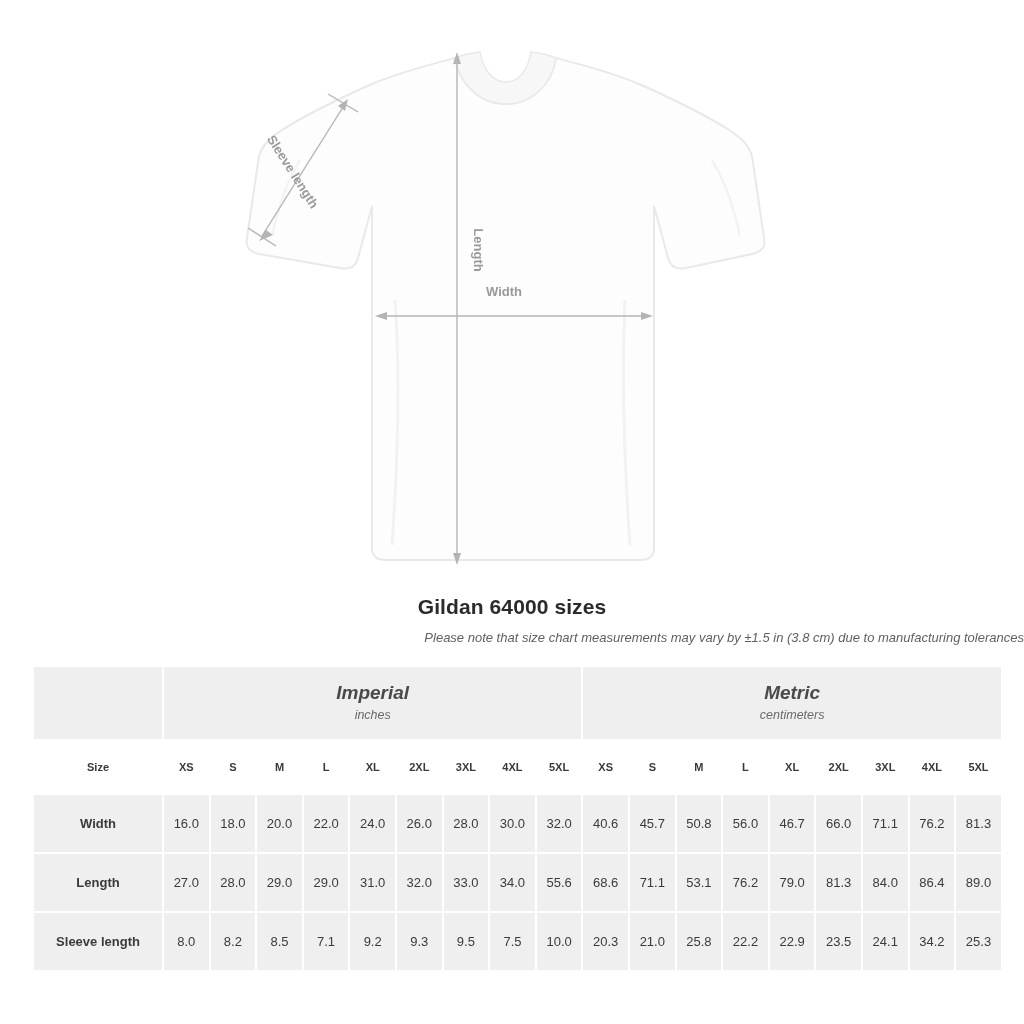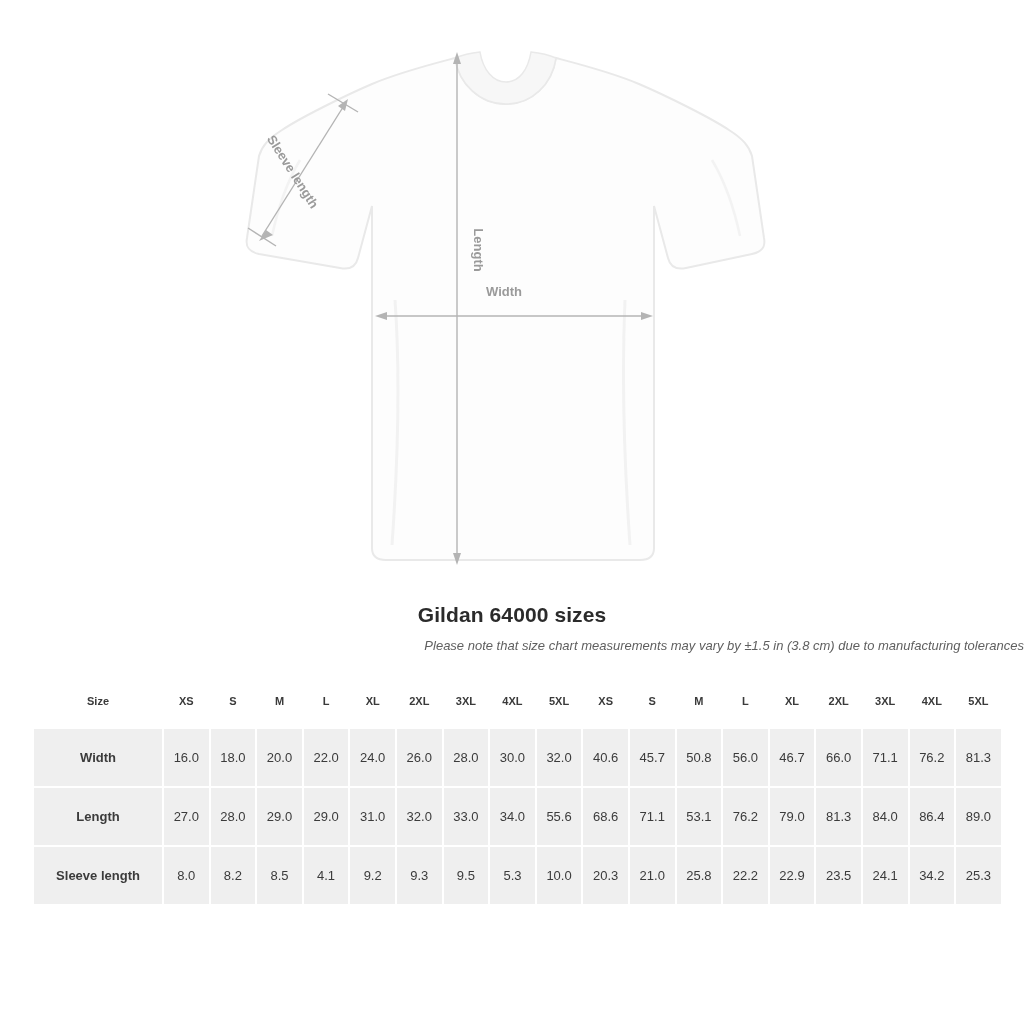--- a/index.html
+++ b/index.html
@@ -26,21 +26,21 @@
     height: 585px;
   }
   .shirt-svg {
     position: absolute;
     left: 0; top: 0;
   }
 
   
   .title-block {
     text-align: center;
-    margin-top: 18px;
+    margin-top: 10px;
   }
   .chart-title {
     font-size: 21px;
     font-weight: bold;
     color: #2b2b2b;
     letter-spacing: 0.1px;
   }
   .chart-note {
     margin-top: 11px;
     font-size: 13px;
@@ -198,20 +198,31 @@
           <col class="data-col">
           <col class="data-col">
           <col class="data-col">
         <col class="data-col">
           <col class="data-col">
           <col class="data-col">
           <col class="data-col">
       </colgroup>
       <tbody>
 
+        <tr>
+          <td class="unit-cell"></td>
+          <td class="unit-cell" colspan="9">
+            <div class="unit-name">Imperial</div>
+            <div class="unit-sub">inches</div>
+          </td>
+          <td class="unit-cell" colspan="9">
+            <div class="unit-name">Metric</div>
+            <div class="unit-sub">centimeters</div>
+          </td>
+        </tr>
 
         <tr class="head-row">
           <td class="rowlabel">Size</td>
           <td>XS</td>
           <td>S</td>
           <td>M</td>
           <td>L</td>
           <td>XL</td>
           <td>2XL</td>
           <td>3XL</td>
@@ -270,25 +281,25 @@
           <td>84.0</td>
           <td>86.4</td>
           <td>89.0</td>
         </tr>
 
         <tr class="data-row">
           <td class="rowlabel">Sleeve length</td>
           <td>8.0</td>
           <td>8.2</td>
           <td>8.5</td>
-          <td>4.1</td>
+          <td>7.1</td>
           <td>9.2</td>
           <td>9.3</td>
           <td>9.5</td>
-          <td>5.3</td>
+          <td>7.5</td>
           <td>10.0</td>
           <td>20.3</td>
           <td>21.0</td>
           <td>25.8</td>
           <td>22.2</td>
           <td>22.9</td>
           <td>23.5</td>
           <td>24.1</td>
           <td>34.2</td>
           <td>25.3</td>

